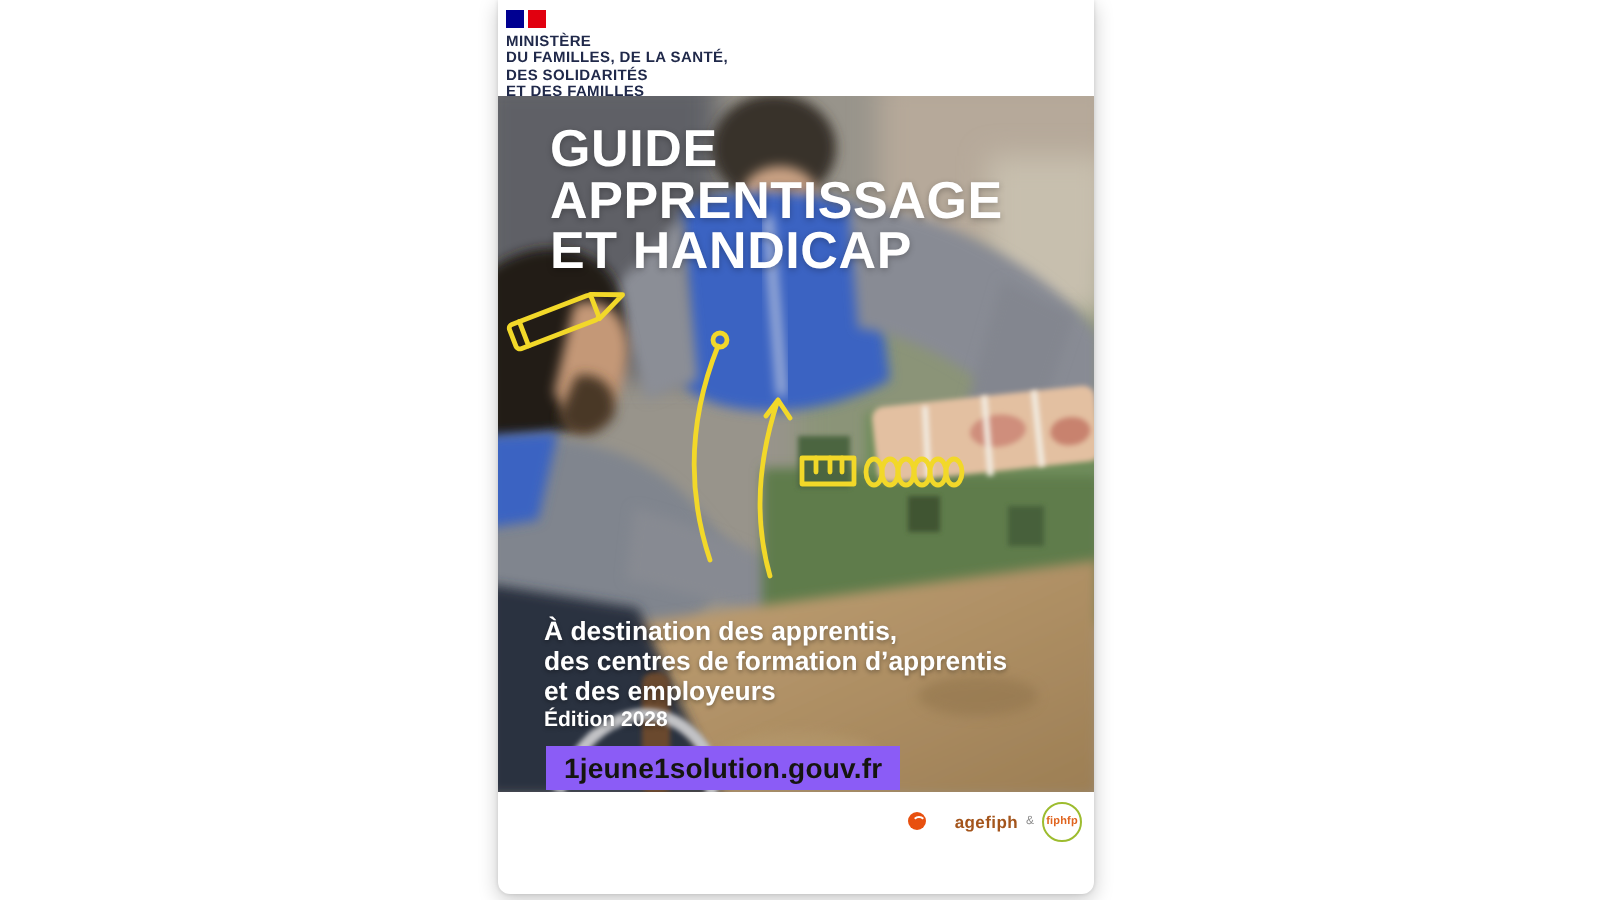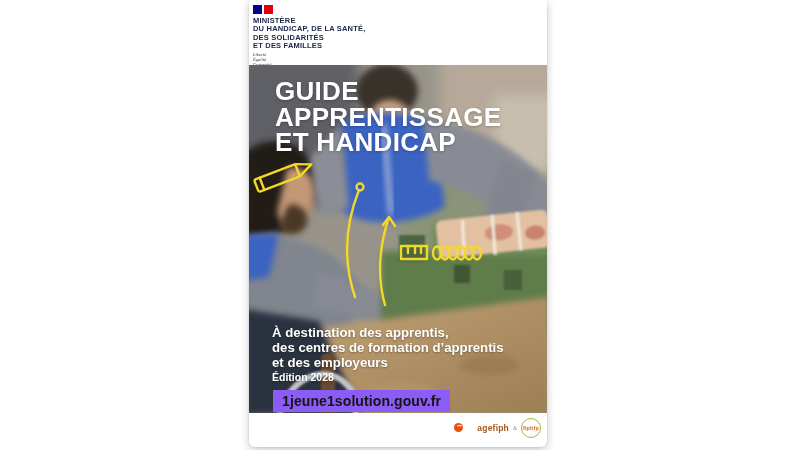--- a/index.html
+++ b/index.html
@@ -2,21 +2,21 @@
 <html><head>
 <meta charset="utf-8">
 <style>
   html,body{margin:0;padding:0;background:#fff;}
   .stage{position:relative;width:800px;height:450px;background:#ffffff;overflow:hidden;
          font-family:"Liberation Sans",sans-serif;}
   .cover{position:absolute;left:249px;top:0;width:298px;height:447px;background:#fff;
          border-radius:0 0 6px 6px;box-shadow:0 3px 10px rgba(0,0,0,.22),0 0 2px rgba(0,0,0,.12);
          overflow:hidden;}
   
-  .gov{padding:5px 0 0 4px;height:65px;box-sizing:border-box;}
+  .gov{padding:5px 0 0 4px;height:48px;box-sizing:border-box;}
   .flag{display:flex;gap:2px;margin-bottom:3px;}
   .flag i{display:block;width:9px;height:9px;}
   .gov-name{color:#20294a;font-size:7.5px;line-height:8.3px;font-weight:bold;letter-spacing:.2px;}
   .gov-name span{display:block;}
   .motto{margin-top:2px;font-family:"Liberation Serif",serif;font-style:italic;
          font-size:4.5px;line-height:5px;color:#3a3a3a;}
   .motto span{display:block;}
   
   .photo{position:relative;width:298px;height:348px;overflow:hidden;background:#98948b;}
   .photo svg{position:absolute;left:0;top:0;}
@@ -49,21 +49,21 @@
 <div class="stage">
   <div class="cover">
 
     <header class="gov">
       <div class="flag">
         <i style="background:#000091"></i>
         <i style="background:#e1000f"></i>
       </div>
       <div class="gov-name">
         <span>MINISTÈRE</span>
-        <span>DU HANDICAP, DE LA SANTÉ,</span>
+        <span>DU FAMILLES, DE LA SANTÉ,</span>
         <span>DES SOLIDARITÉS</span>
         <span>ET DES FAMILLES</span>
       </div>
       <div class="motto">
         <span>Liberté</span>
         <span>Égalité</span>
         <span>Fraternité</span>
       </div>
     </header>
 

